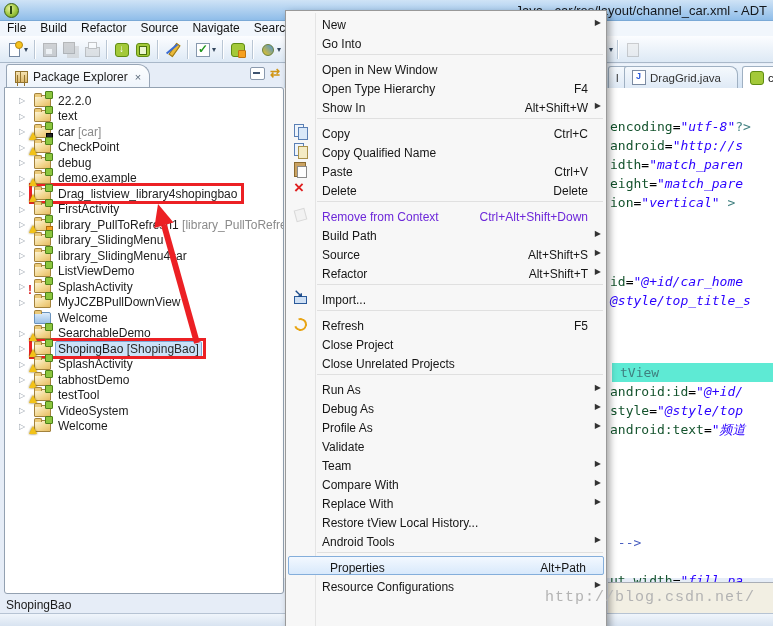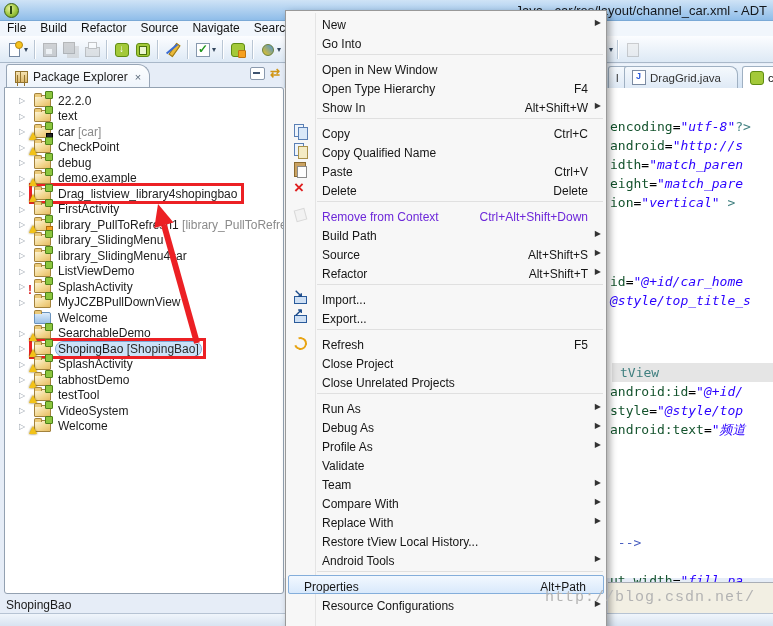--- a/index.html
+++ b/index.html
@@ -71,35 +71,35 @@
     background:linear-gradient(150deg,#fdf6dd,#f3d892 55%,#e7bd64)}
   .t-ico .body::before{content:"";position:absolute;left:-1px;top:-3px;width:6px;height:3px;background:#eccb7a;border:1px solid #a3823c;border-bottom:none;border-radius:2px 2px 0 0}
   .t-ico.blue .body{background:linear-gradient(#dcebfa,#9cc2e8);border-color:#6a93bd}
   .t-ico .dec-g{position:absolute;right:-2px;top:-4px;width:6px;height:6px;background:#8cc63e;border:1px solid #4c801a;border-radius:1px}
   .t-ico .ov-warn{position:absolute;left:-5px;bottom:-2px;width:0;height:0;border-left:4px solid transparent;border-right:4px solid transparent;border-bottom:8px solid #f2c218;filter:drop-shadow(0 0 1px #7a5c00)}
   .t-ico .ov-err{position:absolute;left:-6px;bottom:-2px;color:#d81e1e;font-size:12px;font-weight:bold;line-height:10px}
   .t-ico .dec-black{position:absolute;right:-2px;bottom:-2px;width:5px;height:5px;background:#222;border:1px solid #000}
   .t-ico .dec-orange{position:absolute;right:-2px;bottom:-2px;width:5px;height:5px;background:#f6a224;border:1px solid #b06a0a}
   .t-text{padding:0 2px}
   .t-text .sfx{color:#8b8b8b}
-  .t-text.sel{background:#cbe2f8;outline:1px solid #7da8d8;border-radius:7px}
+  .t-text.sel{background:#cbe2f8;outline:1px solid #7da8d8;border-radius:1px}
   .t-text.sel .sfx{color:#2a2a2a}
 
   
   .editor{position:absolute;left:284px;top:64px;width:489px;height:514px}
   .ed-tabbar{position:absolute;left:0;top:0;right:0;height:24px;background:linear-gradient(#eef4fb,#d3e3f4);border-bottom:1px solid #9fb0c2}
   .ed-tab{position:absolute;top:2px;height:21px;display:flex;align-items:center;padding:0 7px;font-size:11.5px;color:#333;
     background:linear-gradient(#f5f9fd,#dfeaf6);border:1px solid #9fb0c2;border-bottom:none;border-radius:3px 8px 0 0;white-space:nowrap;overflow:hidden}
   .ed-tab.active{background:#fff;color:#111}
   .ftab-java{width:12px;height:13px;background:#fff;border:1px solid #7a8aa2;position:relative;margin-right:4px;flex:none}
   .ftab-java::before{content:"J";position:absolute;left:3px;top:0px;font-size:9px;font-weight:bold;color:#2a5adb}
   .ftab-android{width:12px;height:12px;background:#a3c939;border:1px solid #5f8c12;border-radius:3px;margin-right:4px;flex:none}
   .ed-body{position:absolute;left:0;top:24px;right:0;bottom:0;background:#fff}
   .code-line{position:absolute;left:326px;right:0;height:19px;font-family:"DejaVu Sans Mono",monospace;font-size:13px;line-height:19px;white-space:pre}
-  .code-line.hl{background:#e5e5e5;left:328px;padding-left:8px}
+  .code-line.hl{background:#5eead4;left:328px;padding-left:8px}
   .tok-attr{color:#14532d}
   .tok-val{color:#2a00ff;font-style:italic}
   .tok-plain{color:#000}
   .tok-tag{color:#3f7f7f}
   .tok-comment{color:#4a5fc0}
   .ed-strip{position:absolute;left:608px;top:582px;width:165px;height:31px;background:#f2efe3;border-top:1px solid #a9aeb6}
 
   
   .status-text{position:absolute;left:6px;top:598px;font-size:12px;color:#1a1a1a}
   .bottom-strip{position:absolute;left:0;top:613px;width:773px;height:13px;background:linear-gradient(#f0f5fb,#d6e2f0);border-top:1px solid #b6c3d3}
@@ -113,21 +113,21 @@
   .context-menu{position:absolute;left:285px;top:10px;width:322px;height:640px;z-index:50;
     background:#f7f7f7;border:1px solid #999;box-shadow:3px 3px 7px rgba(0,0,0,.35);padding-top:2px;box-sizing:border-box}
   .context-menu::before{content:"";position:absolute;left:29px;top:2px;bottom:2px;width:1px;background:#e4e4e4}
   .cm-item{position:relative;height:19px;display:flex;align-items:flex-end;font-size:12px;color:#161616}
   .cm-item .cm-label{margin-left:36px}
   .cm-item .cm-shortcut{margin-left:auto;padding-right:18px;color:#161616}
   .cm-item .cm-sub{position:absolute;right:5px;top:5px;font-size:8px;color:#333}
   .cm-item.disabled .cm-label,.cm-item.disabled .cm-shortcut{color:#6d28d9}
   .cm-item.disabled .cm-icon{opacity:.45;filter:grayscale(.6)}
   .cm-item.hl{background:linear-gradient(#f4f9ff,#d7e8fb);outline:1px solid #84aedb;outline-offset:-1px;border-radius:2px;margin:0 2px}
-  .cm-item.hl .cm-label{margin-left:16px}
+  .cm-item.hl .cm-label{margin-left:42px}
   .cm-sep{height:7px;position:relative}
   .cm-sep::before{content:"";position:absolute;left:31px;right:3px;top:3px;border-top:1px solid #e0e0e0}
   .cm-icon{position:absolute;left:5px;top:1px;width:18px;height:17px}
   .ic-copy::before,.ic-copy-qualified::before{content:"";position:absolute;left:3px;top:1px;width:8px;height:11px;background:#eef4fb;border:1px solid #5a7fb4}
   .ic-copy::after{content:"";position:absolute;left:7px;top:4px;width:8px;height:11px;background:#d9e8f8;border:1px solid #5a7fb4}
   .ic-copy-qualified::after{content:"";position:absolute;left:7px;top:4px;width:8px;height:11px;background:#f4ebc4;border:1px solid #a9914a}
   .ic-paste::before{content:"";position:absolute;left:3px;top:1px;width:10px;height:13px;background:#c9a263;border:1px solid #8a6a30}
   .ic-paste::after{content:"";position:absolute;left:6px;top:5px;width:8px;height:10px;background:#fdfdfd;border:1px solid #8a8a8a}
   .ic-delete::before{content:"×";position:absolute;left:3px;top:-2px;color:#df1f1f;font-weight:bold;font-size:17px}
   .ic-remove-context::before{content:"";position:absolute;left:4px;top:3px;width:9px;height:10px;background:#ececec;border:1px solid #b5b5b5;transform:rotate(-15deg)}
@@ -546,24 +546,20 @@
       <div class="cm-item">
         <span class="cm-label">Refactor</span>
         <span class="cm-shortcut">Alt+Shift+T</span>
         <span class="cm-sub">▶</span>
       </div>
       <div class="cm-sep"></div>
       <div class="cm-item">
         <span class="cm-icon ic-import"></span>
         <span class="cm-label">Import...</span>
       </div>
-      <div class="cm-item">
-        <span class="cm-icon ic-export"></span>
-        <span class="cm-label">Export...</span>
-      </div>
       <div class="cm-sep"></div>
       <div class="cm-item">
         <span class="cm-icon ic-refresh"></span>
         <span class="cm-label">Refresh</span>
         <span class="cm-shortcut">F5</span>
       </div>
       <div class="cm-item">
         <span class="cm-label">Close Project</span>
       </div>
       <div class="cm-item">

